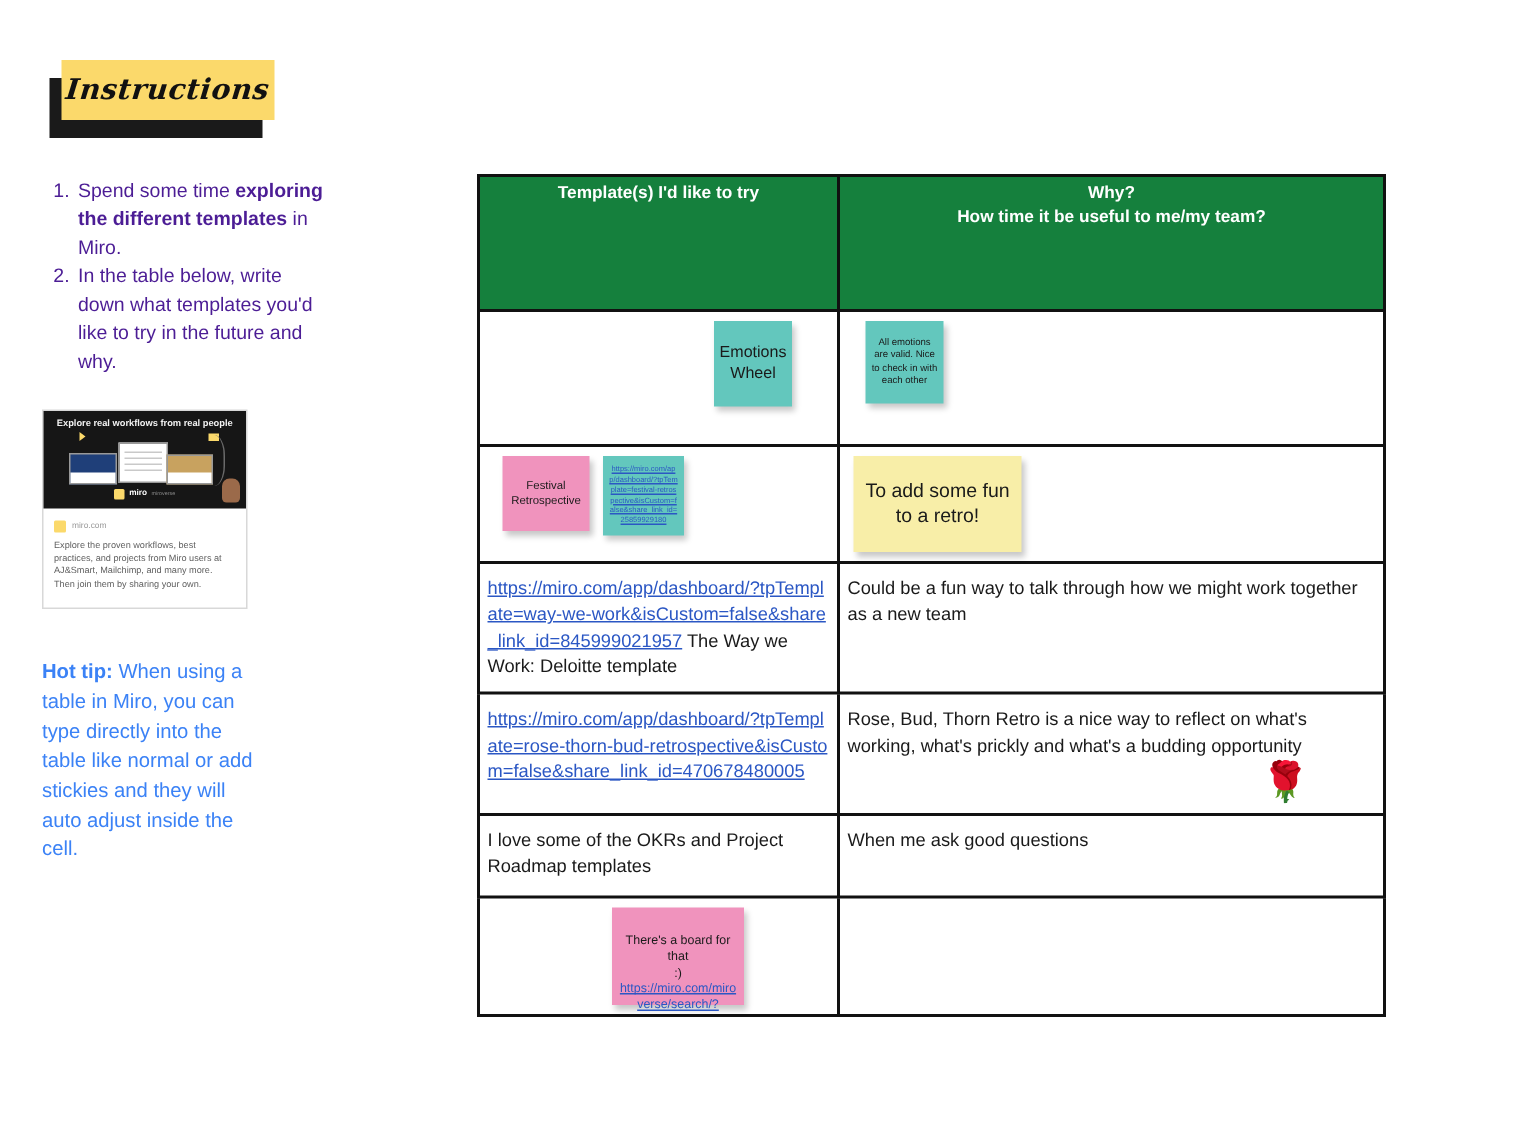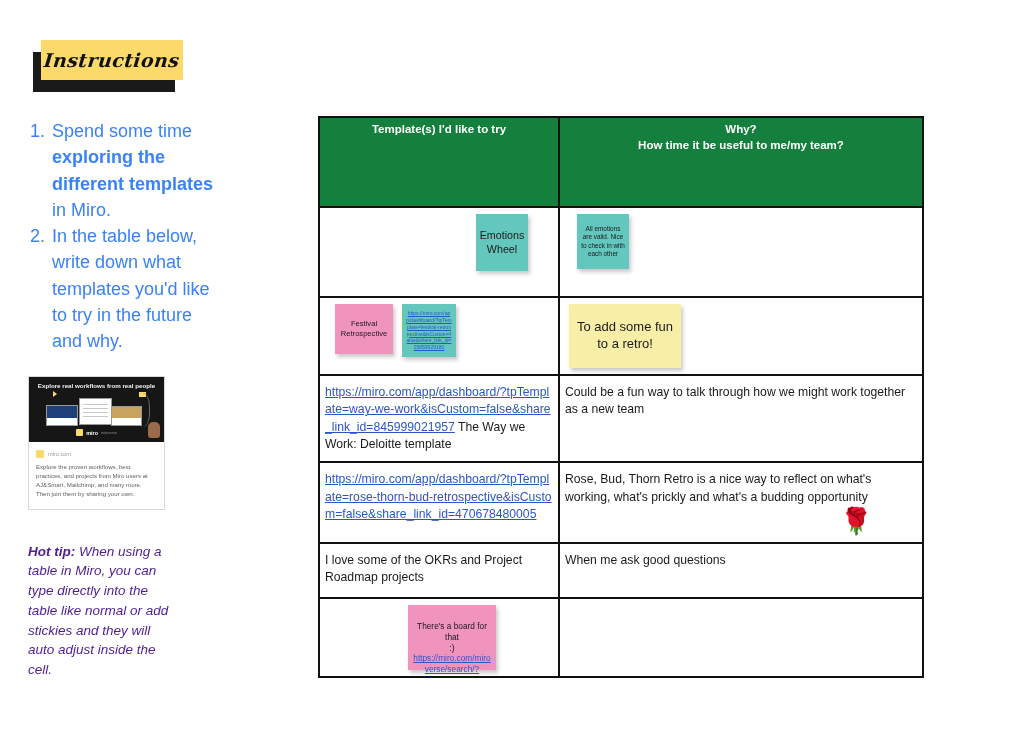--- a/index.html
+++ b/index.html
@@ -31,23 +31,23 @@
     font-weight: 700;
     font-size: 19px;
     color: #111;
     letter-spacing: 0.4px;
     transform: skewX(-6deg);
   }
 
   ol.steps {
     margin: 26px 0 0 0;
     padding-left: 22px;
-    font-size: 18px;
+    font-size: 13px;
     line-height: 1.46;
-    color: #3b82f6;
+    color: #4c1d95;
   }
   ol.steps li { margin-bottom: 0px; padding-left: 2px; }
   ol.steps li + li { margin-top: 0px; }
   .b { font-weight: 700; }
 
   
   .card {
     margin-top: 22px;
     width: 137px;
     border: 1px solid #d8d8d8;
@@ -90,23 +90,22 @@
   .card-src { display:flex; align-items:center; gap:4px; margin-bottom:5px; }
   .card-src .fav { width:8px; height:8px; background:#fbd96b; border-radius:1px; }
   .card-src .dom { font-size:5.6px; color:#9a9a9a; }
   .card-title { font-size:9.6px; font-weight:700; line-height:1.24; color:#111; }
   .card-desc { margin-top:5px; font-size:6.1px; line-height:1.45; color:#5f5f5f; }
 
   .hottip {
     margin-top: 32px;
     font-size: 13.5px;
     line-height: 1.46;
-    color: #4c1d95;
+    color: #3b82f6;
     width: 147px;
-    font-style: italic;
   }
 
   
   .tbl {
     position: absolute;
     left: 318px; top: 116px;
     width: 604px;
     border-collapse: collapse;
     table-layout: fixed;
   }
@@ -279,21 +278,21 @@
         <td class="cell"><a class="lnk" href="#">https://miro.com/app/dashboard/?tpTemplate=rose-thorn-bud-retrospective&amp;isCustom=false&amp;share_link_id=470678480005</a></td>
         <td class="cell">
           <span>Rose, Bud, Thorn Retro is a nice way to reflect on what's working, what's prickly and what's a budding opportunity</span>
           <div class="rose-wrap">
             <span class="rose">🌹</span>
           </div>
         </td>
       </tr>
 
       <tr class="rowh-txt">
-        <td class="cell"><span>I love some of the OKRs and Project Roadmap projects</span></td>
+        <td class="cell"><span>I love some of the OKRs and Project Roadmap templates</span></td>
         <td class="cell"><span>When me ask good questions</span></td>
       </tr>
 
       <tr class="rowh-last">
         <td class="stick">
           <div class="note n-pink r5c1">
             <div class="inner">
               <div>There's a board for that</div>
               <div><span>:) </span><a href="#">https://miro.com/miroverse/search/?</a></div>
             </div>

